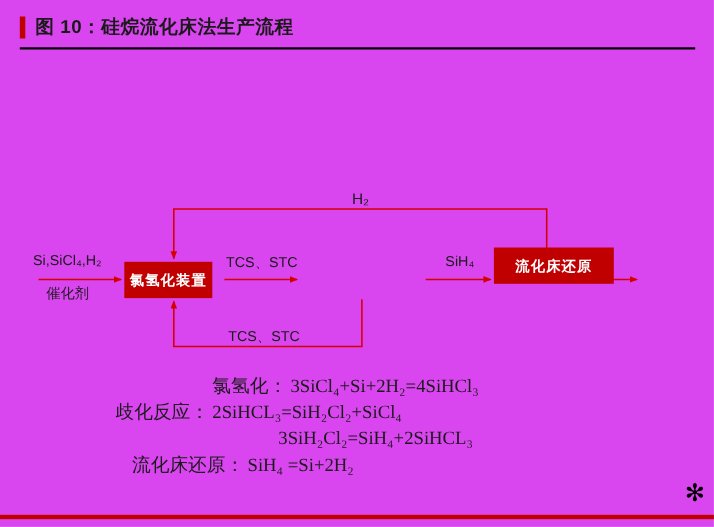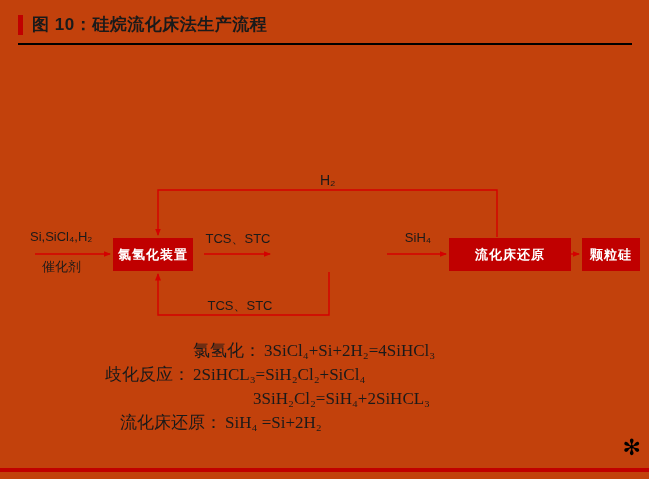--- a/index.html
+++ b/index.html
@@ -1,35 +1,35 @@
 <!DOCTYPE html>
 <html><head>
 <meta charset="utf-8">
 <style>
   html,body{margin:0;padding:0;background:#fff;}
   .page{
-    position:relative;width:649px;height:479px;background:#c2410c;overflow:hidden;
+    position:relative;width:649px;height:479px;background:#d946ef;overflow:hidden;
     font-family:"Liberation Sans","DejaVu Sans",sans-serif;color:#1a1a1a;
   }
   
   .title-row{position:absolute;left:18px;top:13px;display:flex;align-items:center;}
   .red-bar{display:inline-block;width:5px;height:20px;background:#c00000;margin-right:9px;}
   .fig-title{font-size:17px;font-weight:bold;margin:0;letter-spacing:.5px;}
   .title-underline{position:absolute;left:18px;right:17px;top:43px;height:2px;background:#000;}
   
   .flow-svg{position:absolute;left:0;top:0;width:649px;height:479px;pointer-events:none;}
   .fl{fill:none;stroke:#d40000;stroke-width:1.4;marker-end:url(#arr);}
   .box{
     position:absolute;height:33px;background:#c00000;color:#fff;
     display:flex;align-items:center;justify-content:center;
     font-size:13px;font-weight:bold;letter-spacing:1px;white-space:nowrap;
   }
   .box1{left:113px;top:238px;width:80px;}
   .box2{left:273px;top:238px;width:113px;}
-  .box3{left:449px;top:238px;width:122px;}
+  .box3{left:449px;top:225px;width:109px;}
   .box4{left:582px;top:238px;width:58px;}
   .lbl{position:absolute;font-size:13px;white-space:nowrap;}
   .lbl-h2{left:320px;top:172px;font-size:14px;}
   .lbl-feed{left:30px;top:229px;}
   .lbl-catalyst{left:42px;top:258px;}
   .lbl-tcs-top{left:203px;top:230px;width:70px;text-align:center;}
   .lbl-sih4{left:388px;top:230px;width:60px;text-align:center;}
   .lbl-tcs-bottom{left:205px;top:297px;width:70px;text-align:center;}
   
   .equations{position:absolute;left:0;top:339px;width:649px;
@@ -75,21 +75,20 @@
 
   <div class="lbl lbl-h2">H₂</div>
   <div class="lbl lbl-feed">Si,SiCl₄,H₂</div>
   <div class="lbl lbl-catalyst">催化剂</div>
   <div class="lbl lbl-tcs-top">TCS、STC</div>
   <div class="lbl lbl-sih4">SiH₄</div>
   <div class="lbl lbl-tcs-bottom">TCS、STC</div>
 
   <div class="box box1">氯氢化装置</div>
   <div class="box box3">流化床还原</div>
-  <div class="box box4">颗粒硅</div>
 
   <div class="equations">
     <div class="eq eq1">
       <span class="eq-label">氯氢化：</span><span class="eq-formula">3SiCl₄+Si+2H₂=4SiHCl₃</span>
     </div>
     <div class="eq eq2">
       <span class="eq-label">歧化反应：</span><span class="eq-formula">2SiHCL₃=SiH₂Cl₂+SiCl₄</span>
     </div>
     <div class="eq eq3">
       <span class="eq-formula">3SiH₂Cl₂=SiH₄+2SiHCL₃</span>

